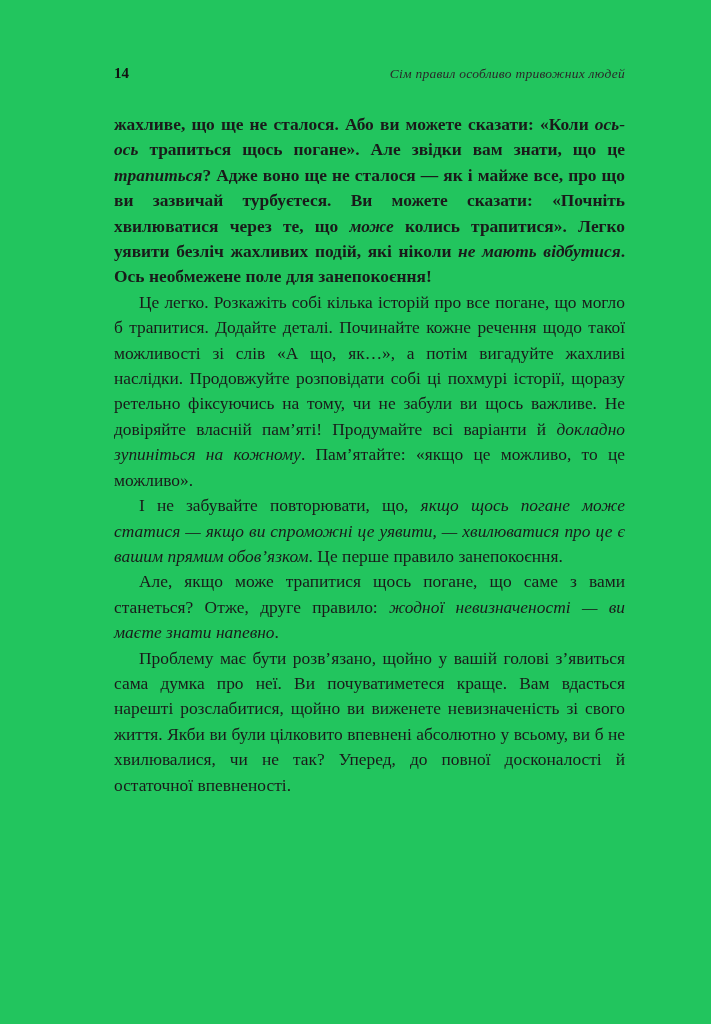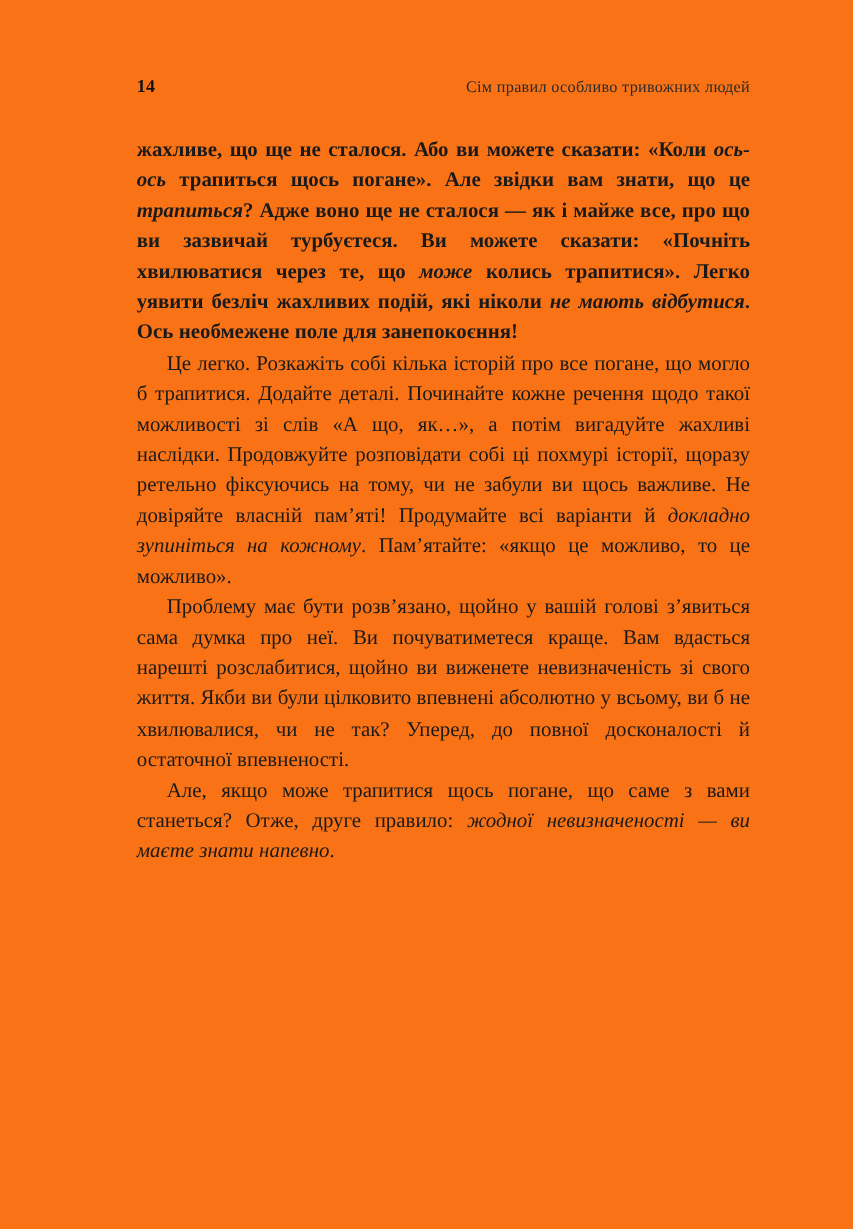--- a/index.html
+++ b/index.html
@@ -15,21 +15,21 @@
     font-family: "Liberation Serif", "DejaVu Serif", serif;
     color: #1a1a1a;
     -webkit-font-smoothing: antialiased;
   }
 
   .page {
     position: relative;
     width: 711px;
     height: 1024px;
     box-sizing: border-box;
-    background: #f97316;
+    background: #22c55e;
   }
 
   
   .running-head {
     position: absolute;
     left: 114px;
     right: 86px;
     top: 66px;
     height: 22px;
     display: flex;
@@ -39,20 +39,21 @@
   .folio {
     font-family: "Liberation Serif", "DejaVu Serif", serif;
     font-size: 15px;
     font-weight: 700;
     letter-spacing: 0.1px;
     color: #111111;
     line-height: 1;
   }
   .head-title {
     font-family: "Liberation Serif", "DejaVu Serif", serif;
+    font-style: italic;
     font-size: 13.5px;
     letter-spacing: 0.25px;
     color: #2a2a2a;
     white-space: nowrap;
     line-height: 1;
   }
 
   
   .textblock {
     position: absolute;
@@ -86,17 +87,18 @@
 <div class="page">
 
   <div class="running-head">
     <span class="folio">14</span>
     <span class="head-title">Сім правил особливо тривожних людей</span>
   </div>
 
   <div class="textblock">
       <p class="para first"><span>жахливе, що ще не сталося. Або ви можете сказати: «Коли </span><em>ось-ось</em><span> трапиться щось погане». Але звідки вам знати, що це </span><em>трапиться</em><span>? Адже воно ще не сталося — як і майже все, про що ви зазвичай турбуєтеся. Ви можете сказати: «Почніть хвилюватися через те, що </span><em>може</em><span> колись трапитися». Легко уявити безліч жахливих подій, які ніколи </span><em>не мають відбутися</em><span>. Ось необмежене поле для занепокоєння!</span></p>
       <p class="para"><span>Це легко. Розкажіть собі кілька історій про все погане, що могло б трапитися. Додайте деталі. Починайте кожне речення щодо такої можливості зі слів «А що, як…», а потім вигадуйте жахливі наслідки. Продовжуйте розповідати собі ці похмурі історії, щоразу ретельно фіксуючись на тому, чи не забули ви щось важливе. Не довіряйте власній пам’яті! Продумайте всі варіанти й </span><em>докладно зупиніться на кожному</em><span>. Пам’ятайте: «якщо це можливо, то це можливо».</span></p>
+      <p class="para"><span>І не забувайте повторювати, що, </span><em>якщо щось погане може статися — якщо ви спроможні це уявити, — хвилюватися про це є вашим прямим обов’язком</em><span>. Це перше правило занепокоєння.</span></p>
+      <p class="para"><span>Але, якщо може трапитися щось погане, що саме з вами станеться? Отже, друге правило: </span><em>жодної невизначеності — ви маєте знати напевно</em><span>.</span></p>
       <p class="para"><span>Проблему має бути розв’язано, щойно у вашій голові з’явиться сама думка про неї. Ви почуватиметеся краще. Вам вдасться нарешті розслабитися, щойно ви виженете невизначеність зі свого життя. Якби ви були цілковито впевнені абсолютно у всьому, ви б не хвилювалися, чи не так? Уперед, до повної досконалості й остаточної впевненості.</span></p>
-      <p class="para"><span>Але, якщо може трапитися щось погане, що саме з вами станеться? Отже, друге правило: </span><em>жодної невизначеності — ви маєте знати напевно</em><span>.</span></p>
     </div>
 
 </div>
 
 </body></html>

